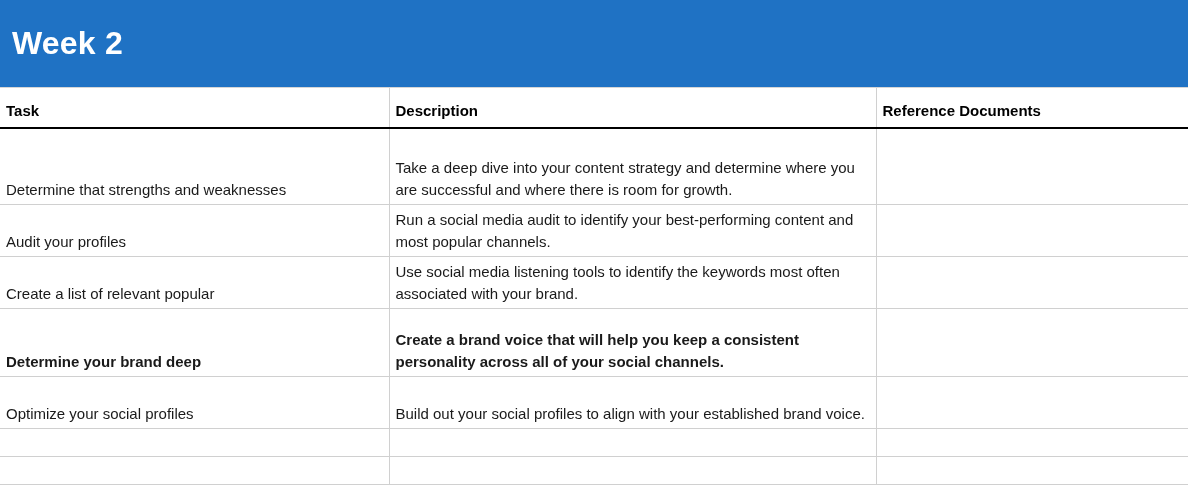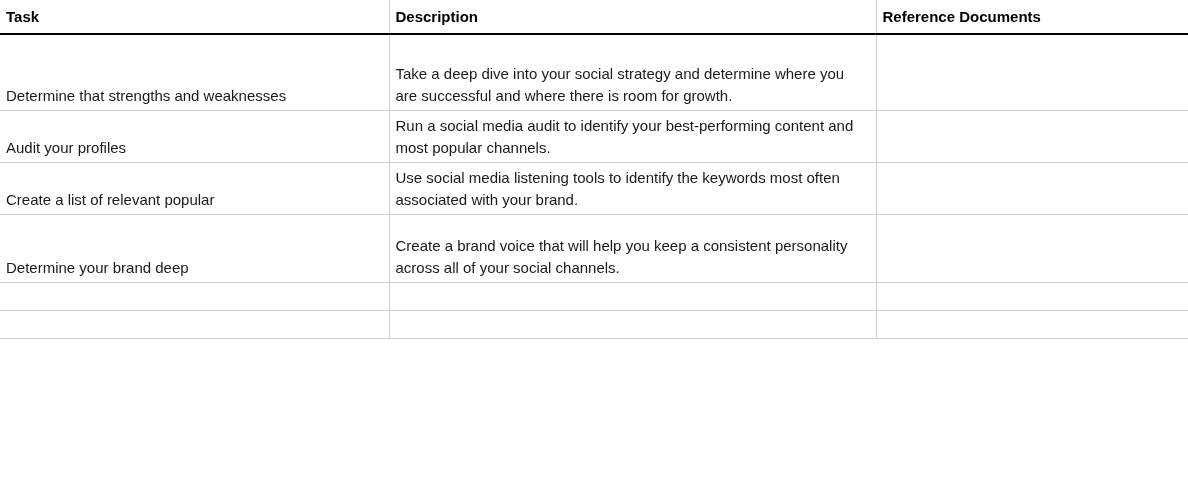--- a/index.html
+++ b/index.html
@@ -52,83 +52,91 @@
     font-weight: normal;
     font-size: 15px;
     line-height: 1.45;
     padding: 0 6px 3px 6px;
     box-sizing: border-box;
     color: #1a1a1a;
   }
   table.grid tr.header-row th {
     font-weight: bold;
     font-size: 15px;
-    height: 34px;
+    height: 40px;
     padding-bottom: 5px;
     border-bottom: 2px solid #000000;
     color: #000000;
     background: #ffffff;
     vertical-align: bottom;
   }
   table.grid tr.header-row th:last-child,
   table.grid td:last-child { border-right: none; }
 
   td.desc {
     vertical-align: top;
     padding-top: 5px;
     color: #1a1a1a;
   }
   td.task { vertical-align: bottom; }
   td.ref  { vertical-align: top; }
 
   tr.r0 td { height: 76px; }
   tr.r1 td { height: 52px; margin-top: 48px; }
   tr.r2 td { height: 52px; }
-  tr.r3 td { height: 68px; }
+  tr.r3 td { height: 68px; font-weight: bold; }
   tr.r4 td { height: 52px; }
   tr.blank td { height: 28px; }
 </style>
 </head>
 <body>
 
 <div class="sheet">
 
+  <div class="title-band">
+    <div class="title-text">Week 2</div>
+  </div>
 
   <table class="grid">
     <colgroup>
       <col class="c-task">
       <col class="c-desc">
       <col class="c-ref">
     </colgroup>
     <thead>
       <tr class="header-row">
         <th>Task</th>
         <th>Description</th>
         <th>Reference Documents</th>
       </tr>
     </thead>
     <tbody>
       <tr class="r0">
         <td class="task">Determine that strengths and weaknesses</td>
-        <td class="desc">Take a deep dive into your social strategy and determine where you are successful and where there is room for growth.</td>
+        <td class="desc">Take a deep dive into your content strategy and determine where you are successful and where there is room for growth.</td>
         <td class="ref"></td>
       </tr>
       <tr class="r1">
         <td class="task">Audit your profiles</td>
         <td class="desc">Run a social media audit to identify your best-performing content and most popular channels.</td>
         <td class="ref"></td>
       </tr>
       <tr class="r2">
         <td class="task">Create a list of relevant popular</td>
         <td class="desc">Use social media listening tools to identify the keywords most often associated with your brand.</td>
         <td class="ref"></td>
       </tr>
       <tr class="r3">
         <td class="task">Determine your brand deep</td>
         <td class="desc">Create a brand voice that will help you keep a consistent personality across all of your social channels.</td>
+        <td class="ref"></td>
+      </tr>
+      <tr class="r4">
+        <td class="task">Optimize your social profiles</td>
+        <td class="desc">Build out your social profiles to align with your established brand voice.</td>
         <td class="ref"></td>
       </tr>
       <tr class="blank">
         <td class="task"></td>
         <td class="desc"></td>
         <td class="ref"></td>
       </tr>
       <tr class="blank">
         <td class="task"></td>
         <td class="desc"></td>

